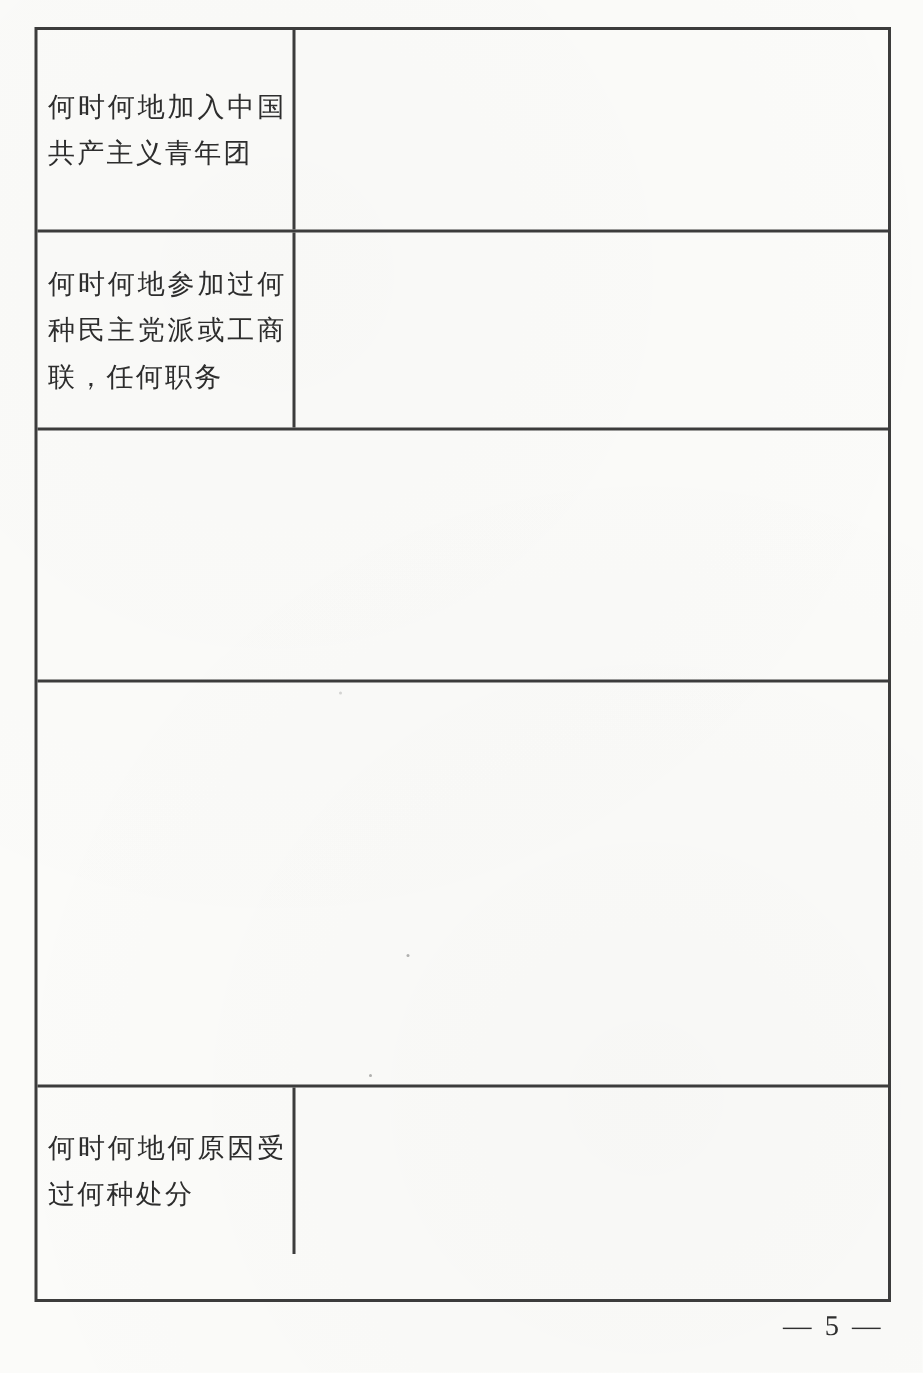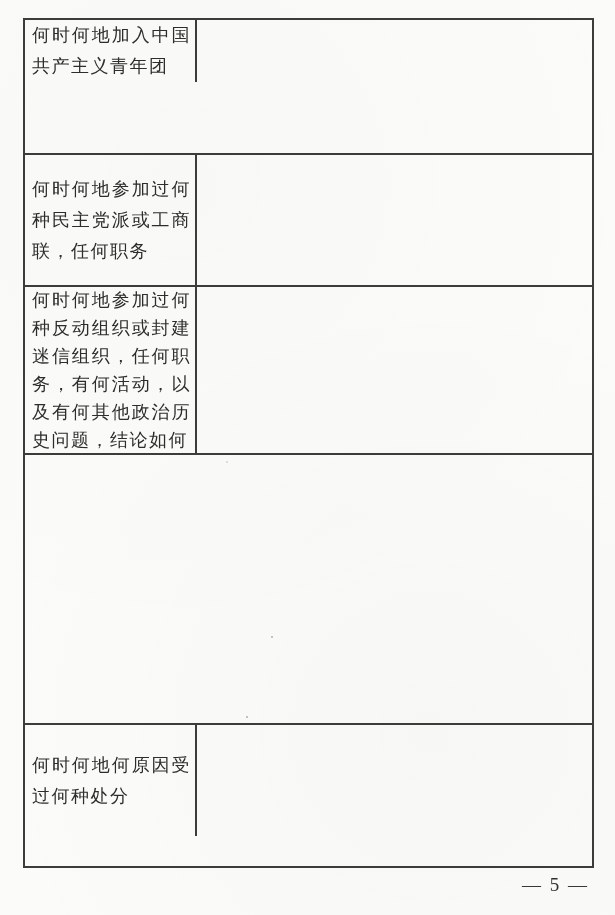--- a/index.html
+++ b/index.html
@@ -29,21 +29,21 @@
     box-sizing: border-box;
     border: 2px solid #3c3c3c;
     display: flex;
     flex-direction: column;
   }
   .row {
     display: flex;
     box-sizing: border-box;
   }
   .row + .row { border-top: 2px solid #3c3c3c; }
-  .r1 { height: 133px; flex-direction: column; }
+  .r1 { height: 133px; }
   .r2 { height: 132px; }
   .r3 { height: 168px; }
   .r4 { height: 270px; }
   .r5 { height: 113px; justify-content: center; }
   .cell { box-sizing: border-box; }
   .cell.label {
     width: 172px;
     border-right: 2px solid #3c3c3c;
     display: flex;
     align-items: center;
@@ -91,23 +91,20 @@
     </div>
 
     <div class="row r2">
       <div class="cell label">
         <span class="label-text">何时何地参加过何种民主党派或工商联，任何职务</span>
       </div>
       <div class="cell value"></div>
     </div>
 
     <div class="row r3">
-      <div class="cell label">
-        <span class="label-text">何时何地参加过何种反动组织或封建迷信组织，任何职务，有何活动，以及有何其他政治历史问题，结论如何</span>
-      </div>
       <div class="cell value"></div>
     </div>
 
     <div class="row r4">
       <div class="cell value"></div>
     </div>
 
     <div class="row r5">
       <div class="cell label">
         <span class="label-text">何时何地何原因受过何种处分</span>

